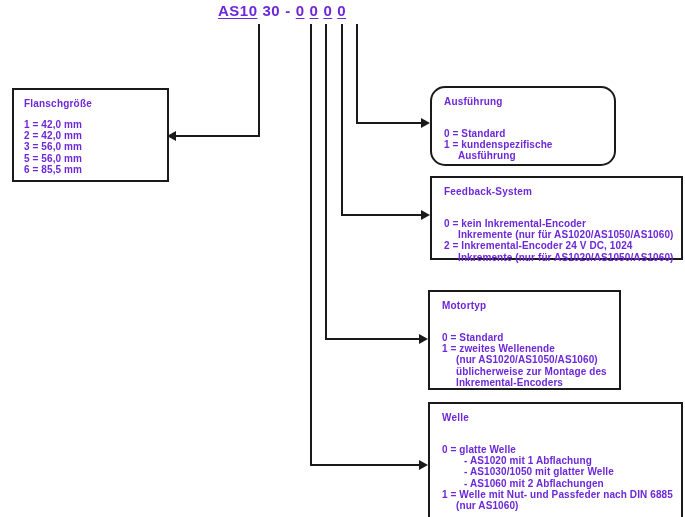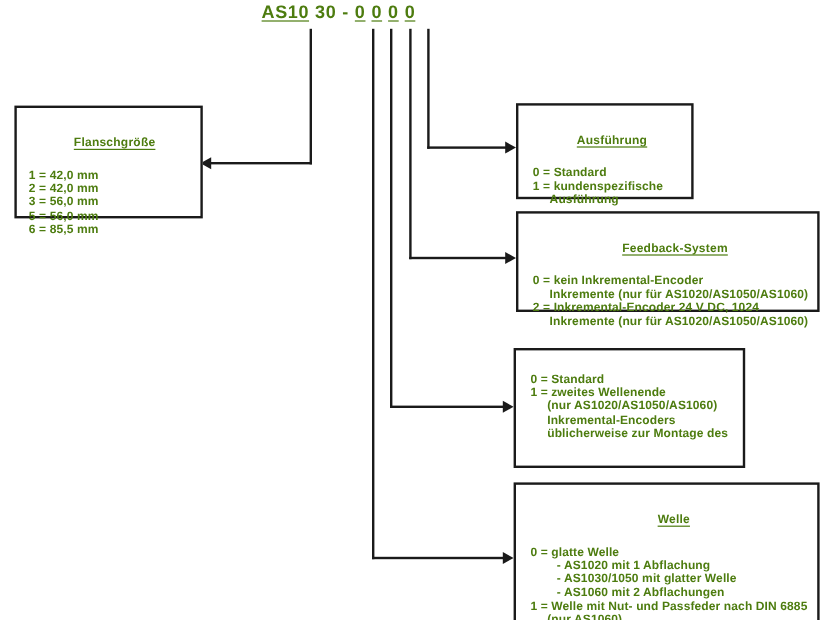--- a/index.html
+++ b/index.html
@@ -6,21 +6,21 @@
     margin: 0;
     padding: 0;
     background: #ffffff;
   }
   #page {
     position: relative;
     width: 685px;
     height: 517px;
     background: #ffffff;
     font-family: "Liberation Sans", sans-serif;
-    color: #4d7c0f;
+    color: #6d28d9;
     overflow: hidden;
   }
 
   
   .code-header {
     position: absolute;
     left: 218px;
     top: 2px;
     font-size: 15px;
     font-weight: bold;
@@ -36,43 +36,41 @@
   
   .box {
     position: absolute;
     border: 2px solid #1a1a1a;
     background: #ffffff;
     box-sizing: border-box;
   }
   .box-title {
     font-size: 10px;
     font-weight: bold;
-    text-decoration: underline;
     text-underline-offset: 2px;
     letter-spacing: 0.2px;
-    margin: 16px;
-    text-align: center;
+    margin: 0;
   }
   .box-lines {
-    margin-top: 11px;
+    margin-top: 21px;
   }
   .bline {
     font-size: 10px;
     font-weight: bold;
     line-height: 11.2px;
     white-space: pre;
     letter-spacing: 0.1px;
   }
   .bline.sub { padding-left: 14px; }
   .bline.sub2 { padding-left: 22px; }
 
   #box-flansch { left: 12px; top: 88px; width: 157px; height: 94px; padding: 8px 0 0 10px; }
   #box-flansch .box-lines { margin-top: 10px; }
 
-  #box-ausfuehrung { left: 430px; top: 86px; width: 148px; height: 80px; padding: 8px 0 0 12px; }
+  #box-ausfuehrung { left: 430px; top: 86px; width: 186px; height: 80px; padding: 8px 0 0 12px; border-radius: 15px; }
 
   #box-feedback { left: 430px; top: 176px; width: 253px; height: 84px; padding: 8px 0 0 12px; }
 
   #box-motortyp { left: 428px; top: 290px; width: 193px; height: 100px; padding: 8px 0 0 12px; }
 
   #box-welle { left: 428px; top: 402px; width: 255px; height: 129px; padding: 8px 0 0 12px; }
 
   
   .vline, .hline {
     position: absolute;
@@ -149,26 +147,27 @@
     <div class="box-title">Feedback-System</div>
     <div class="box-lines">
       <div class="bline">0 = kein Inkremental-Encoder</div>
       <div class="bline sub">Inkremente (nur für AS1020/AS1050/AS1060)</div>
       <div class="bline">2 = Inkremental-Encoder 24 V DC, 1024</div>
       <div class="bline sub">Inkremente (nur für AS1020/AS1050/AS1060)</div>
     </div>
   </div>
 
   <div class="box" id="box-motortyp">
+    <div class="box-title">Motortyp</div>
     <div class="box-lines">
       <div class="bline">0 = Standard</div>
       <div class="bline">1 = zweites Wellenende</div>
       <div class="bline sub">(nur AS1020/AS1050/AS1060)</div>
+      <div class="bline sub">üblicherweise zur Montage des</div>
       <div class="bline sub">Inkremental-Encoders</div>
-      <div class="bline sub">üblicherweise zur Montage des</div>
     </div>
   </div>
 
   <div class="box" id="box-welle">
     <div class="box-title">Welle</div>
     <div class="box-lines">
       <div class="bline">0 = glatte Welle</div>
       <div class="bline sub2">- AS1020 mit 1 Abflachung</div>
       <div class="bline sub2">- AS1030/1050 mit glatter Welle</div>
       <div class="bline sub2">- AS1060 mit 2 Abflachungen</div>

